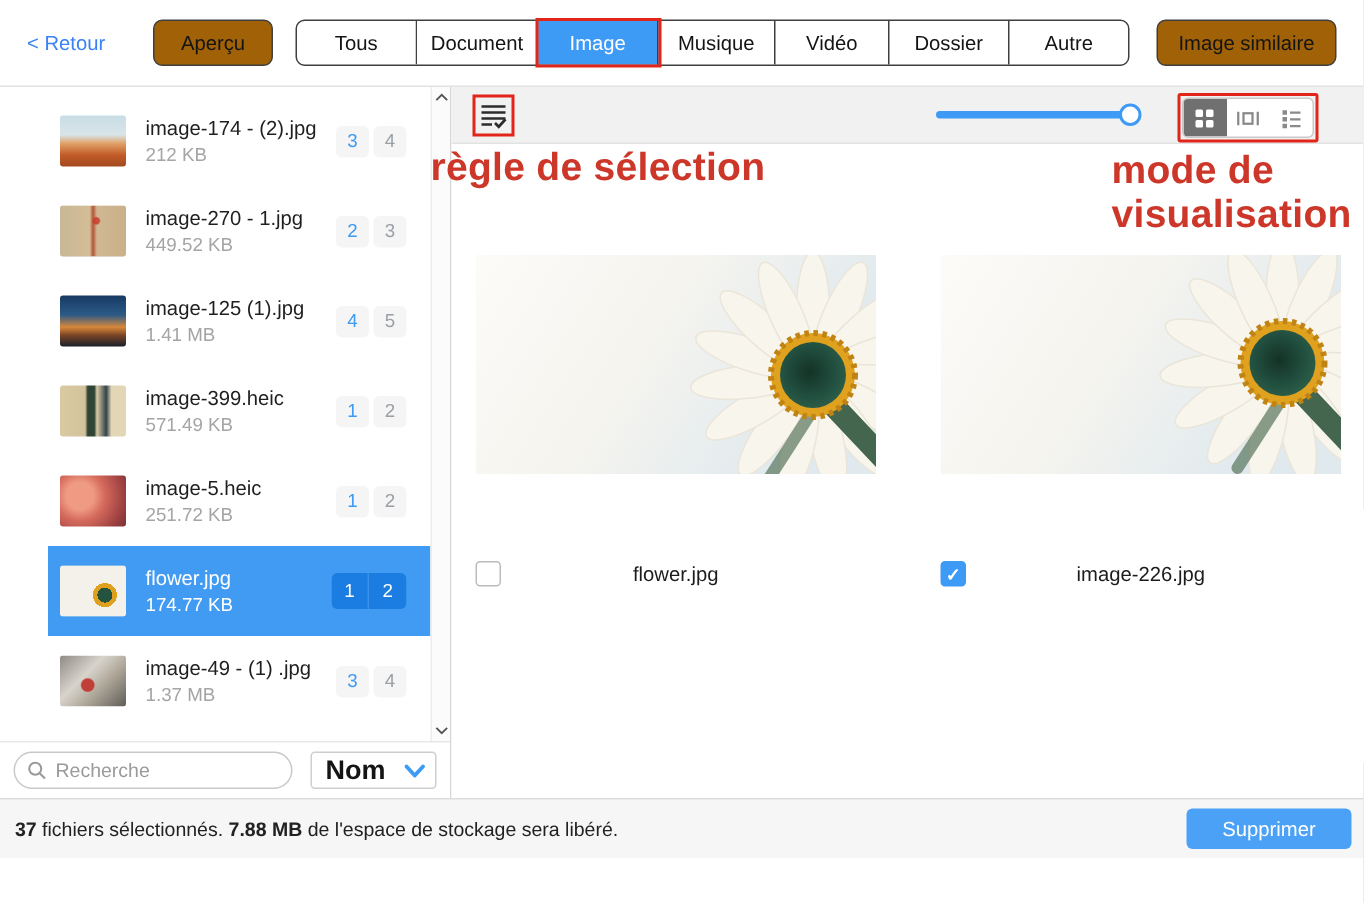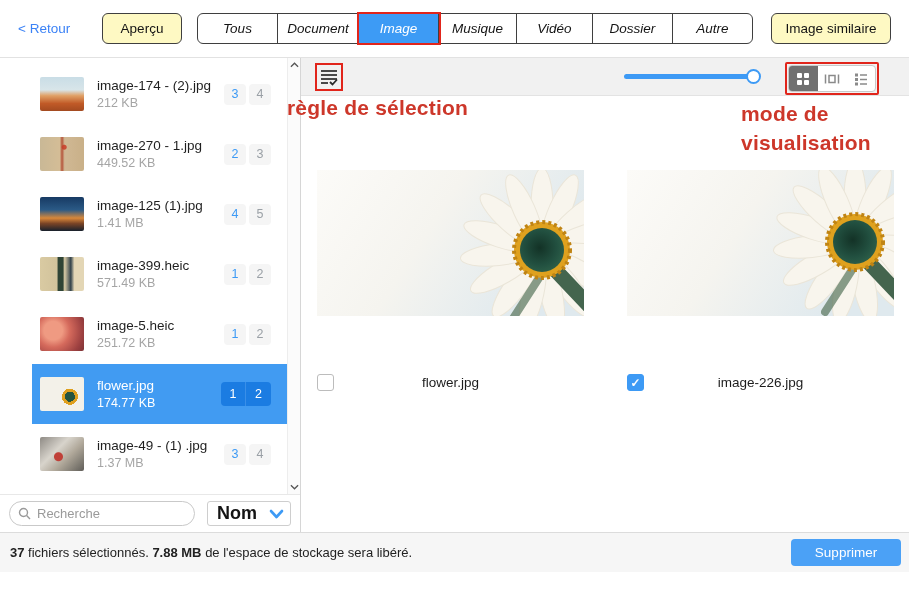--- a/index.html
+++ b/index.html
@@ -11,25 +11,25 @@
   .app-icon { width:17px; height:17px; border-radius:3px; margin-right:9px;
     background:linear-gradient(180deg,#4fa8ea 0%,#4fa8ea 42%,#f6c63c 42%,#f6c63c 62%,#e2573c 62%,#c13a2e 100%); }
   .app-title { font-size:12.5px; color:#111; }
   .win-controls { margin-left:auto; display:flex; align-items:center; gap:16px; padding-right:8px; }
   .win-btn { width:30px; height:26px; display:flex; align-items:center; justify-content:center; font-size:13px; color:#2b2b2b; cursor:default; }
   .win-btn .maxbox { width:10px; height:10px; border:1px solid #2b2b2b; display:block; }
 
   
   .toolbar { position:relative; height:58px; background:#fff; border-bottom:1px solid #e2e2e2; }
   .back-label { position:absolute; left:18px; top:21px; font-size:13.5px; color:#3b82f6; }
-  .tb-btn { position:absolute; top:13px; height:31px; border:1px solid #3f3f3f; border-radius:6px; background:#fef9c3;
+  .tb-btn { position:absolute; top:13px; height:31px; border:1px solid #3f3f3f; border-radius:6px; background:#a16207;
     font-size:13.5px; color:#141414; display:flex; align-items:center; justify-content:center; }
   .btn-preview { left:102px; width:80px; }
   .btn-similar { right:18px; width:120px; }
-  .tabs { position:absolute; left:197px; top:13px; height:31px; display:flex; border:1px solid #3f3f3f; border-radius:6px; background:#fff;font-style:italic; }
+  .tabs { position:absolute; left:197px; top:13px; height:31px; display:flex; border:1px solid #3f3f3f; border-radius:6px; background:#fff; }
   .tab { height:29px; display:flex; align-items:center; justify-content:center; font-size:13.5px; color:#141414; border-right:1px solid #3f3f3f; }
   .tab:last-child { border-right:none; border-radius:0 5px 5px 0; }
   .tab:first-child { border-radius:5px 0 0 5px; }
   .tab.active { background:#3d9bf5; color:#fff; outline:2px solid #e1251b; z-index:2; }
 
   
   .body { display:flex; height:474px; }
   .left-col { width:301px; border-right:1px solid #d6d6d6; display:flex; flex-direction:column; background:#fff; }
   .file-list { position:relative; flex:1; overflow:hidden; padding-top:6px;margin-left:32px; }
   .rows { margin-right:13px; }
@@ -63,21 +63,21 @@
   .main { position:relative; flex:1; background:#fff; }
   .topstrip { position:absolute; left:0; right:0; top:0; height:38px; background:#f1f1f1; border-bottom:1px solid #e3e3e3; }
   .rule-box { position:absolute; left:14px; top:5px; width:28px; height:28px; border:2px solid #e1251b; display:flex; align-items:center; justify-content:center; }
   .slider { position:absolute; left:323px; top:16px; width:135px; height:5px; border-radius:3px; background:#3d9af5; }
   .slider-thumb { position:absolute; right:-2px; top:-5px; width:15px; height:15px; border-radius:50%; background:#fff; border:2px solid #3d9af5; }
   .viewmode-box { position:absolute; left:484px; top:4px; border:2px solid #e1251b; border-radius:2px; padding:1px; }
   .viewmode { display:flex; width:88px; height:27px; border:1px solid #c9c9c9; border-radius:4px; background:#fff; overflow:hidden; }
   .vm-seg { flex:1; display:flex; align-items:center; justify-content:center; }
   .vm-seg.active { background:#707070; }
 
-  .annot { position:absolute; font-weight:bold; font-size:21px; color:#cd372a; letter-spacing:0.2px; }
+  .annot { position:absolute; font-weight:bold; font-size:26px; color:#cd372a; letter-spacing:0.2px; }
   .annot-left { left:-14px; top:38px; }
   .annot-right { left:440px; top:41px; line-height:29px; }
 
   .card { position:absolute; top:112px; width:267px; height:230px; }
   .card.c0 { left:16px; }
   .card.c1 { left:326px; }
   .card-img { width:267px; height:146px; overflow:hidden; }
   .card-img svg { display:block; }
   .card-foot { position:absolute; left:0; right:0; top:204px; height:18px; }
   .cbx { position:absolute; left:0; top:0; width:17px; height:17px; border:1px solid #bcbcbc; border-radius:3px; background:#fff; }

